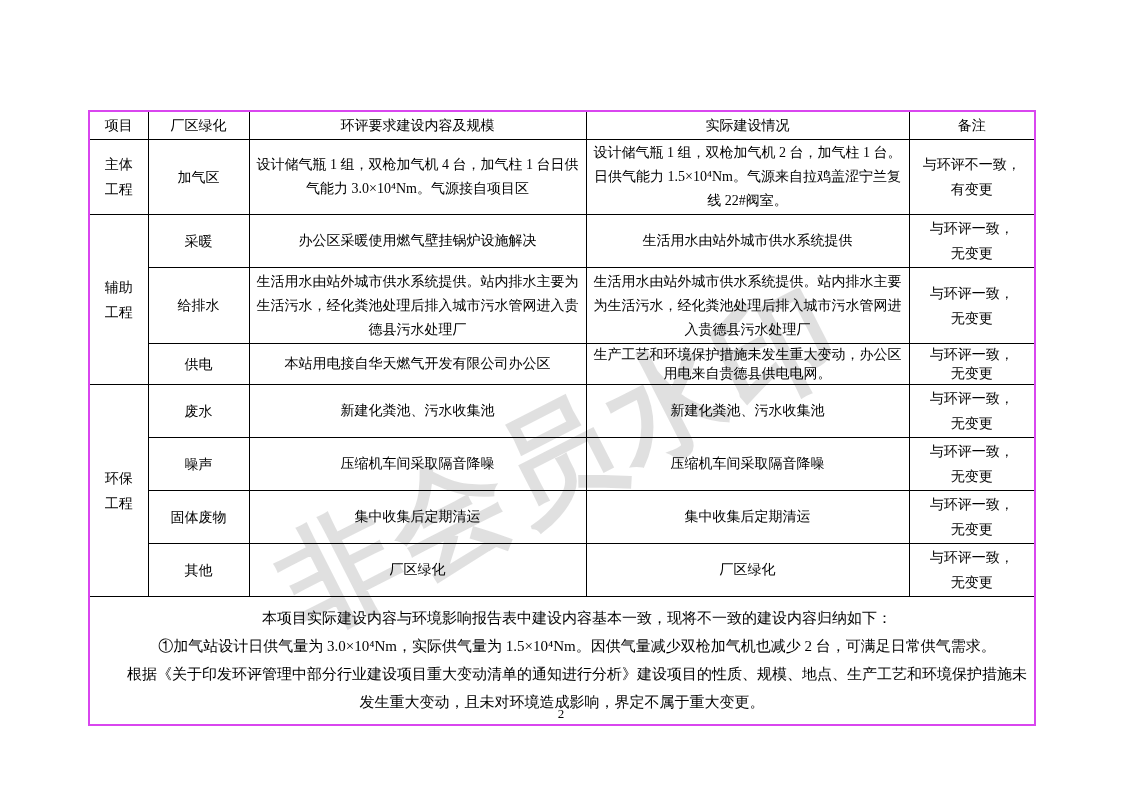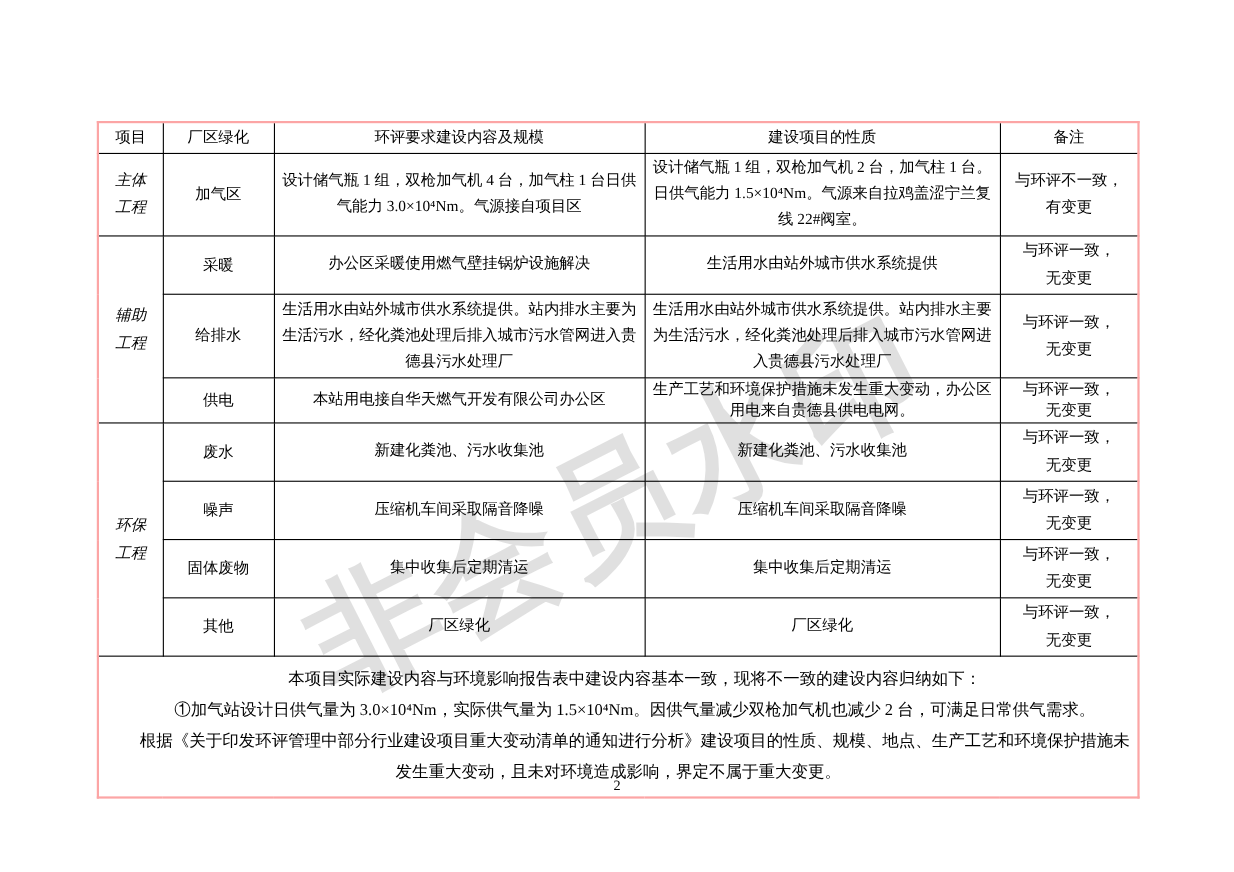--- a/index.html
+++ b/index.html
@@ -24,34 +24,34 @@
     z-index:1;
     user-select:none;
   }
   table.cmp {
     position:absolute;
     left:88px; top:110px;
     width:946px;
     border-collapse:collapse;
     table-layout:fixed;
     z-index:2;
-    border:2px solid #fca5a5;
+    border:2px solid #d946ef;
   }
   .cmp th, .cmp td {
     border:1px solid #000;
     text-align:center;
     vertical-align:middle;
     font-size:14px;
     line-height:25px;
     padding:1px 6px;
     font-weight:normal;
     overflow:hidden;
     background:transparent;
   }
-  .cmp .group-cell { white-space:pre-line;font-style:italic; }
+  .cmp .group-cell { white-space:pre-line; }
   .cmp .remark-cell { white-space:pre-line; }
   .cmp .text-cell { line-height:24px; }
   tr.rh  { height:25px; }
   tr.r1  { height:72px; }
   tr.r2  { height:42px; }
   tr.r3  { height:76px; }
   tr.r4  { height:38px; }
   tr.r5  { height:50px; }
   tr.r6  { height:49px; }
   tr.r7  { height:48px;padding-left:37px; }
@@ -87,21 +87,21 @@
     <col style="width:101px">
     <col style="width:337px">
     <col style="width:323px">
     <col style="width:126px">
   </colgroup>
   <tbody>
     <tr class="rh">
       <th>项目</th>
       <th>厂区绿化</th>
       <th>环评要求建设内容及规模</th>
-      <th>建设项目的性质</th>
+      <th>实际建设情况</th>
       <th>备注</th>
     </tr>
 
     <tr class="r1">
       <td class="group-cell">主体
 工程</td>
       <td>加气区</td>
       <td class="text-cell">设计储气瓶 1 组，双枪加气机 4 台，加气柱 1 台日供气能力 3.0×10⁴Nm。气源接自项目区</td>
       <td class="text-cell">设计储气瓶 1 组，双枪加气机 2 台，加气柱 1 台。日供气能力 1.5×10⁴Nm。气源来自拉鸡盖涩宁兰复线 22#阀室。</td>
       <td class="remark-cell">与环评不一致，

